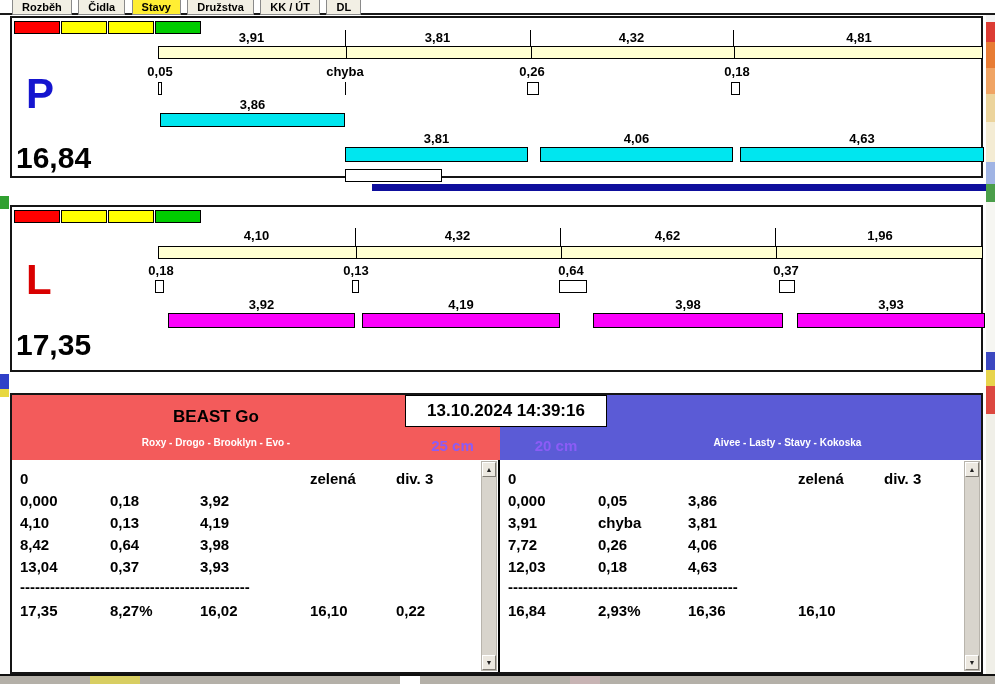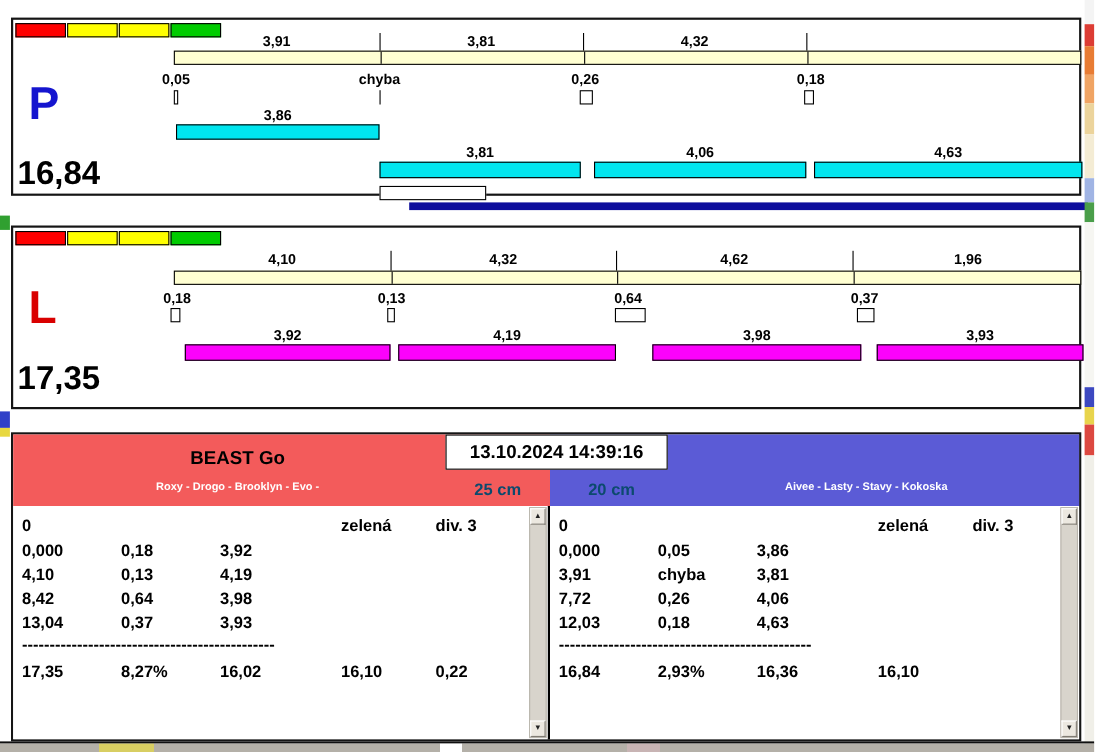--- a/index.html
+++ b/index.html
@@ -42,21 +42,21 @@
   .navybar{position:absolute;left:372px;top:184px;width:617px;height:7px;background:#0e0e9c;}
 
   
   .scorebox{position:absolute;left:10px;top:393px;width:973px;height:281px;border:2px solid #151515;background:#fff;}
   .hdr-red{position:absolute;left:0;top:0;width:488px;height:65px;background:#f35b5b;}
   .hdr-blue{position:absolute;left:488px;top:0;width:481px;height:65px;background:#5b5bd6;}
   .datebox{position:absolute;left:393px;top:0;width:202px;height:32px;background:#fff;border:1px solid #000;
            font-size:17px;font-weight:600;line-height:30px;text-align:center;z-index:4;}
   .teamname{position:absolute;font-size:17px;text-align:center;color:#000;}
   .players{position:absolute;font-size:10px;text-align:center;color:#fff;}
-  .cmlabel{position:absolute;font-size:15px;text-align:center;color:#0c4a6e;}
+  .cmlabel{position:absolute;font-size:15px;text-align:center;color:#8b5cf6;}
   .cell{position:absolute;top:65px;height:212px;background:#fff;}
   .cell-left{left:0;width:486px;}
   .cell-right{left:488px;width:481px;}
   .celldivider{position:absolute;left:486px;top:65px;width:2px;height:212px;background:#000;}
   .trow{position:absolute;left:0;right:20px;height:18px;font-size:15px;}
   .trow span{position:absolute;top:0;white-space:pre;}
   .cl1{left:8px;} .cl2{left:98px;} .cl3{left:188px;} .cl4{left:298px;} .cl5{left:384px;}
   .sbar{position:absolute;right:1px;top:1px;width:16px;height:210px;background:#d8d4cc;border:1px solid #b8b4ac;}
   .sbtn{position:absolute;left:0;width:14px;height:15px;background:#ece8e0;border:1px solid;
         border-color:#fff #807c74 #807c74 #fff;font-size:7px;line-height:14px;text-align:center;color:#222;}
@@ -67,32 +67,41 @@
   .rightstrip div{width:9px;}
   .leftbit{position:absolute;left:0;width:9px;}
   .bottomstrip{position:absolute;left:0;top:674px;width:995px;height:10px;border-top:2px solid #101010;display:flex;}
   .bottomstrip div{height:8px;}
 </style>
 </head>
 <body>
 
 <div id="screen">
 
+  <div class="tabbar">
+    <div class="tab">Rozběh</div>
+    <div class="tab">Čidla</div>
+    <div class="tab active">Stavy</div>
+    <div class="tab">Družstva</div>
+    <div class="tab">KK / ÚT</div>
+    <div class="tab">DL</div>
+  </div>
 
   <div class="lane" id="laneP">
     <div class="lights">
       <div class="sq red"></div>
       <div class="sq yel"></div>
       <div class="sq yel"></div>
       <div class="sq grn"></div>
     </div>
 
     <div class="rlabel" style="left:146px;top:12px;width:187px;">3,91</div>
     <div class="rlabel" style="left:333px;top:12px;width:185px;">3,81</div>
     <div class="rlabel" style="left:518px;top:12px;width:203px;">4,32</div>
+    <div class="rlabel" style="left:721px;top:12px;width:252px;">4,81</div>
 
     <div class="tick" style="left:333px;top:12px;height:29px;"></div>
     <div class="tick" style="left:518px;top:12px;height:29px;"></div>
     <div class="tick" style="left:721px;top:12px;height:29px;"></div>
 
     <div class="ruler" style="left:146px;top:28px;width:825px;">
       <div class="tick" style="left:187px;top:0;height:11px;"></div>
       <div class="tick" style="left:372px;top:0;height:11px;"></div>
       <div class="tick" style="left:575px;top:0;height:11px;"></div>
     </div>

